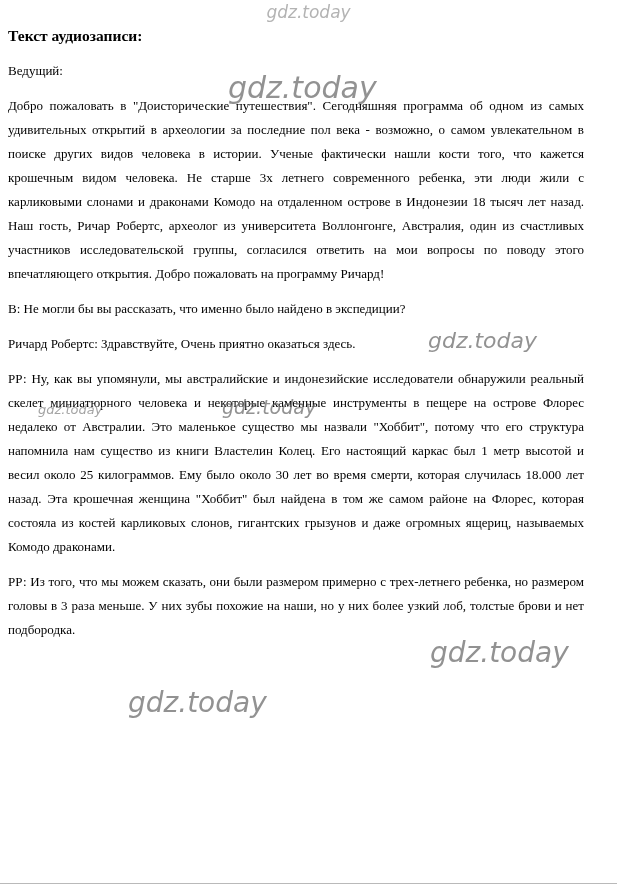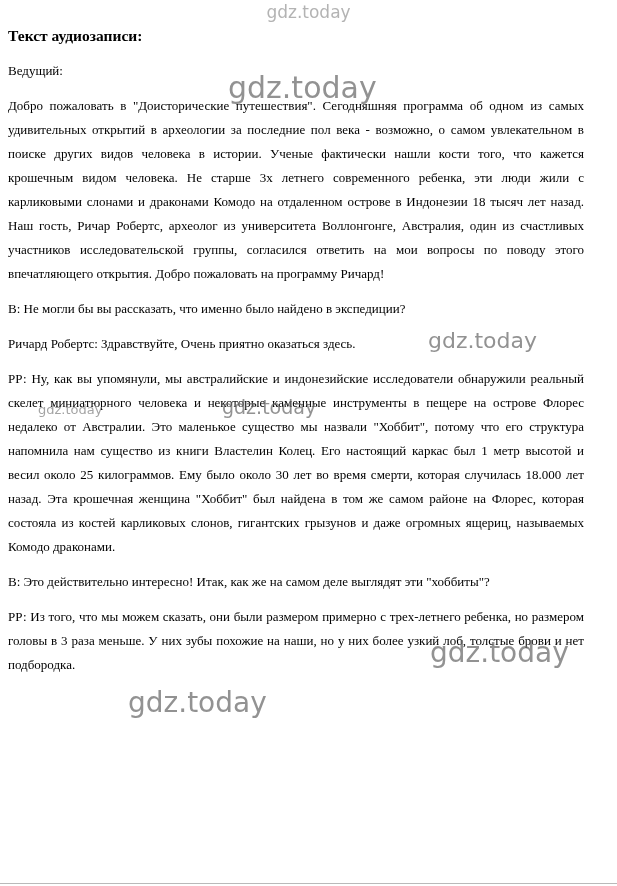--- a/index.html
+++ b/index.html
@@ -38,20 +38,21 @@
   .para.no-justify {
     text-align: left;
   }
   .watermark {
     position: absolute;
     z-index: 2;
     font-family: "DejaVu Sans", "Liberation Sans", sans-serif;
     color: rgba(110, 110, 110, 0.75);
     pointer-events: none;
     white-space: nowrap;
+    font-style: italic;
   }
   .wm-top {
     top: 2px;
     left: 50%;
     transform: translateX(-50%);
     font-size: 17px;
     color: rgba(160, 160, 160, 0.8);
   }
   .wm-intro   { top: 70px;  left: 228px; font-size: 30px; }
   .wm-greet   { top: 328px; left: 428px; font-size: 22px; }
@@ -79,17 +80,16 @@
 <div class="watermark wm-right">gdz.today</div>
 <div class="watermark wm-left">gdz.today</div>
 
 <div class="page">
   <div class="doc-title">Текст аудиозаписи:</div>
   <p class="para no-justify">Ведущий:</p>
   <p class="para">Добро пожаловать в "Доисторические путешествия". Сегодняшняя программа об одном из самых удивительных открытий в археологии за последние пол века - возможно, о самом увлекательном в поиске других видов человека в истории. Ученые фактически нашли кости того, что кажется крошечным видом человека. Не старше 3х летнего современного ребенка, эти люди жили с карликовыми слонами и драконами Комодо на отдаленном острове в Индонезии 18 тысяч лет назад. Наш гость, Ричар Робертс, археолог из университета Воллонгонге, Австралия, один из счастливых участников исследовательской группы, согласился ответить на мои вопросы по поводу этого впечатляющего открытия. Добро пожаловать на программу Ричард!</p>
   <p class="para no-justify">В: Не могли бы вы рассказать, что именно было найдено в экспедиции?</p>
   <p class="para no-justify">Ричард Робертс: Здравствуйте, Очень приятно оказаться здесь.</p>
   <p class="para">РР: Ну, как вы упомянули, мы австралийские и индонезийские исследователи обнаружили реальный скелет миниатюрного человека и некоторые каменные инструменты в пещере на острове Флорес недалеко от Австралии. Это маленькое существо мы назвали "Хоббит", потому что его структура напомнила нам существо из книги Властелин Колец. Его настоящий каркас был 1 метр высотой и весил около 25 килограммов. Ему было около 30 лет во время смерти, которая случилась 18.000 лет назад. Эта крошечная женщина "Хоббит" был найдена в том же самом районе на Флорес, которая состояла из костей карликовых слонов, гигантских грызунов и даже огромных ящериц, называемых Комодо драконами.</p>
-  <p class="para">В: Это действительно интересно! Итак, как же на самом деле выглядят эти "хоббиты"?</p>
   <p class="para">РР: Из того, что мы можем сказать, они были размером примерно с трех-летнего ребенка, но размером головы в 3 раза меньше. У них зубы похожие на наши, но у них более узкий лоб, толстые брови и нет подбородка.</p>
 </div>
 
 <div class="bottom-rule"></div>
 
 </body></html>

